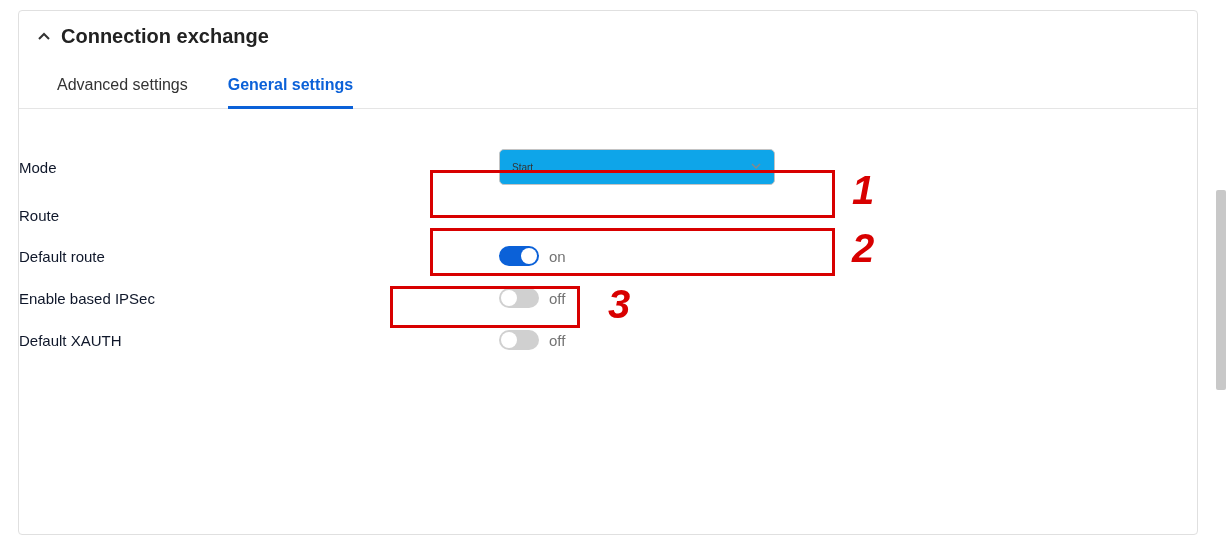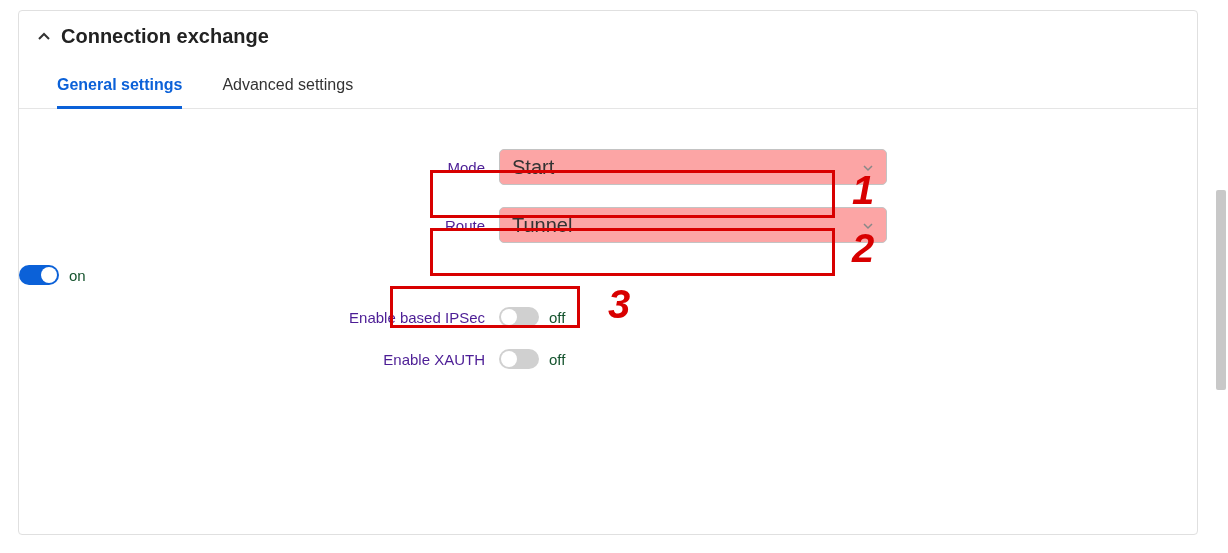--- a/index.html
+++ b/index.html
@@ -64,42 +64,41 @@
   .form {
     padding-top: 40px;
   }
   .row {
     display: flex;
     align-items: center;
     margin-bottom: 22px;
   }
   .label {
     width: 480px;
-    text-align: right;
     padding-right: 14px;
     font-size: 15px;
-    color: #4c1d95;
+    color: #0f172a;
     box-sizing: border-box;
   }
   .control {
     display: flex;
     align-items: center;
     gap: 10px;
   }
   .select {
-    width: 388px;
+    width: 276px;
     height: 36px;
     border: 1px solid #c3c3c3;
     border-radius: 5px;
-    background: #fca5a5;
+    background: #0ea5e9;
     display: flex;
     align-items: center;
     justify-content: space-between;
     padding: 0 12px;
-    font-size: 20px;
+    font-size: 10px;
     color: #333;
     box-sizing: border-box;
     cursor: pointer;
   }
   .select-caret {
     color: #888;
   }
   .toggle {
     width: 40px;
     height: 20px;
@@ -119,21 +118,21 @@
     top: 2px;
     width: 16px;
     height: 16px;
     border-radius: 50%;
     background: #fff;
   }
   .toggle.on .knob { right: 2px; }
   .toggle.off .knob { left: 2px; }
   .toggle-text {
     font-size: 15px;
-    color: #14532d;
+    color: #737373;
   }
   
   .annot {
     position: absolute;
     border: 3px solid #d80000;
     pointer-events: none;
     box-sizing: border-box;
   }
   .annot-num {
     position: absolute;
@@ -163,76 +162,67 @@
   <div class="panel-header">
     <span class="chevron">
       <svg width="14" height="14" viewBox="0 0 14 14">
           <polyline points="2,9 7,4 12,9" fill="none" stroke="#333" stroke-width="2"></polyline>
         </svg>
     </span>
     <span class="panel-title">Connection exchange</span>
   </div>
 
   <div class="tabs">
+    <div class="tab">Advanced settings</div>
     <div class="tab active">General settings</div>
-    <div class="tab">Advanced settings</div>
   </div>
 
   <div class="form">
 
     <div class="row">
       <div class="label">Mode</div>
       <div class="control">
         <div class="select">
           <span>Start</span>
           <span class="select-caret">
             <svg width="12" height="12" viewBox="0 0 12 12">
                 <polyline points="2,4 6,8 10,4" fill="none" stroke="#888" stroke-width="1.5"></polyline>
               </svg>
           </span>
         </div>
       </div>
     </div>
 
     <div class="row">
       <div class="label">Route</div>
-      <div class="control">
-        <div class="select">
-          <span>Tunnel</span>
-          <span class="select-caret">
-            <svg width="12" height="12" viewBox="0 0 12 12">
-                <polyline points="2,4 6,8 10,4" fill="none" stroke="#888" stroke-width="1.5"></polyline>
-              </svg>
-          </span>
-        </div>
-      </div>
-    </div>
-
-    <div class="row">
+    </div>
+
+    <div class="row">
+      <div class="label">Default route</div>
       <div class="control">
         <div class="toggle on">
             <div class="knob"></div>
           </div>
         <span class="toggle-text">on</span>
       </div>
     </div>
 
     <div class="row">
       <div class="label">Enable based IPSec</div>
       <div class="control">
         <div class="toggle off">
             <div class="knob"></div>
           </div>
         <span class="toggle-text">off</span>
       </div>
     </div>
 
 
     <div class="row">
-      <div class="label">Enable XAUTH</div>
+      <div class="label">Default XAUTH</div>
       <div class="control">
         <div class="toggle off">
             <div class="knob"></div>
           </div>
         <span class="toggle-text">off</span>
       </div>
     </div>
 
   </div>
 </div>

